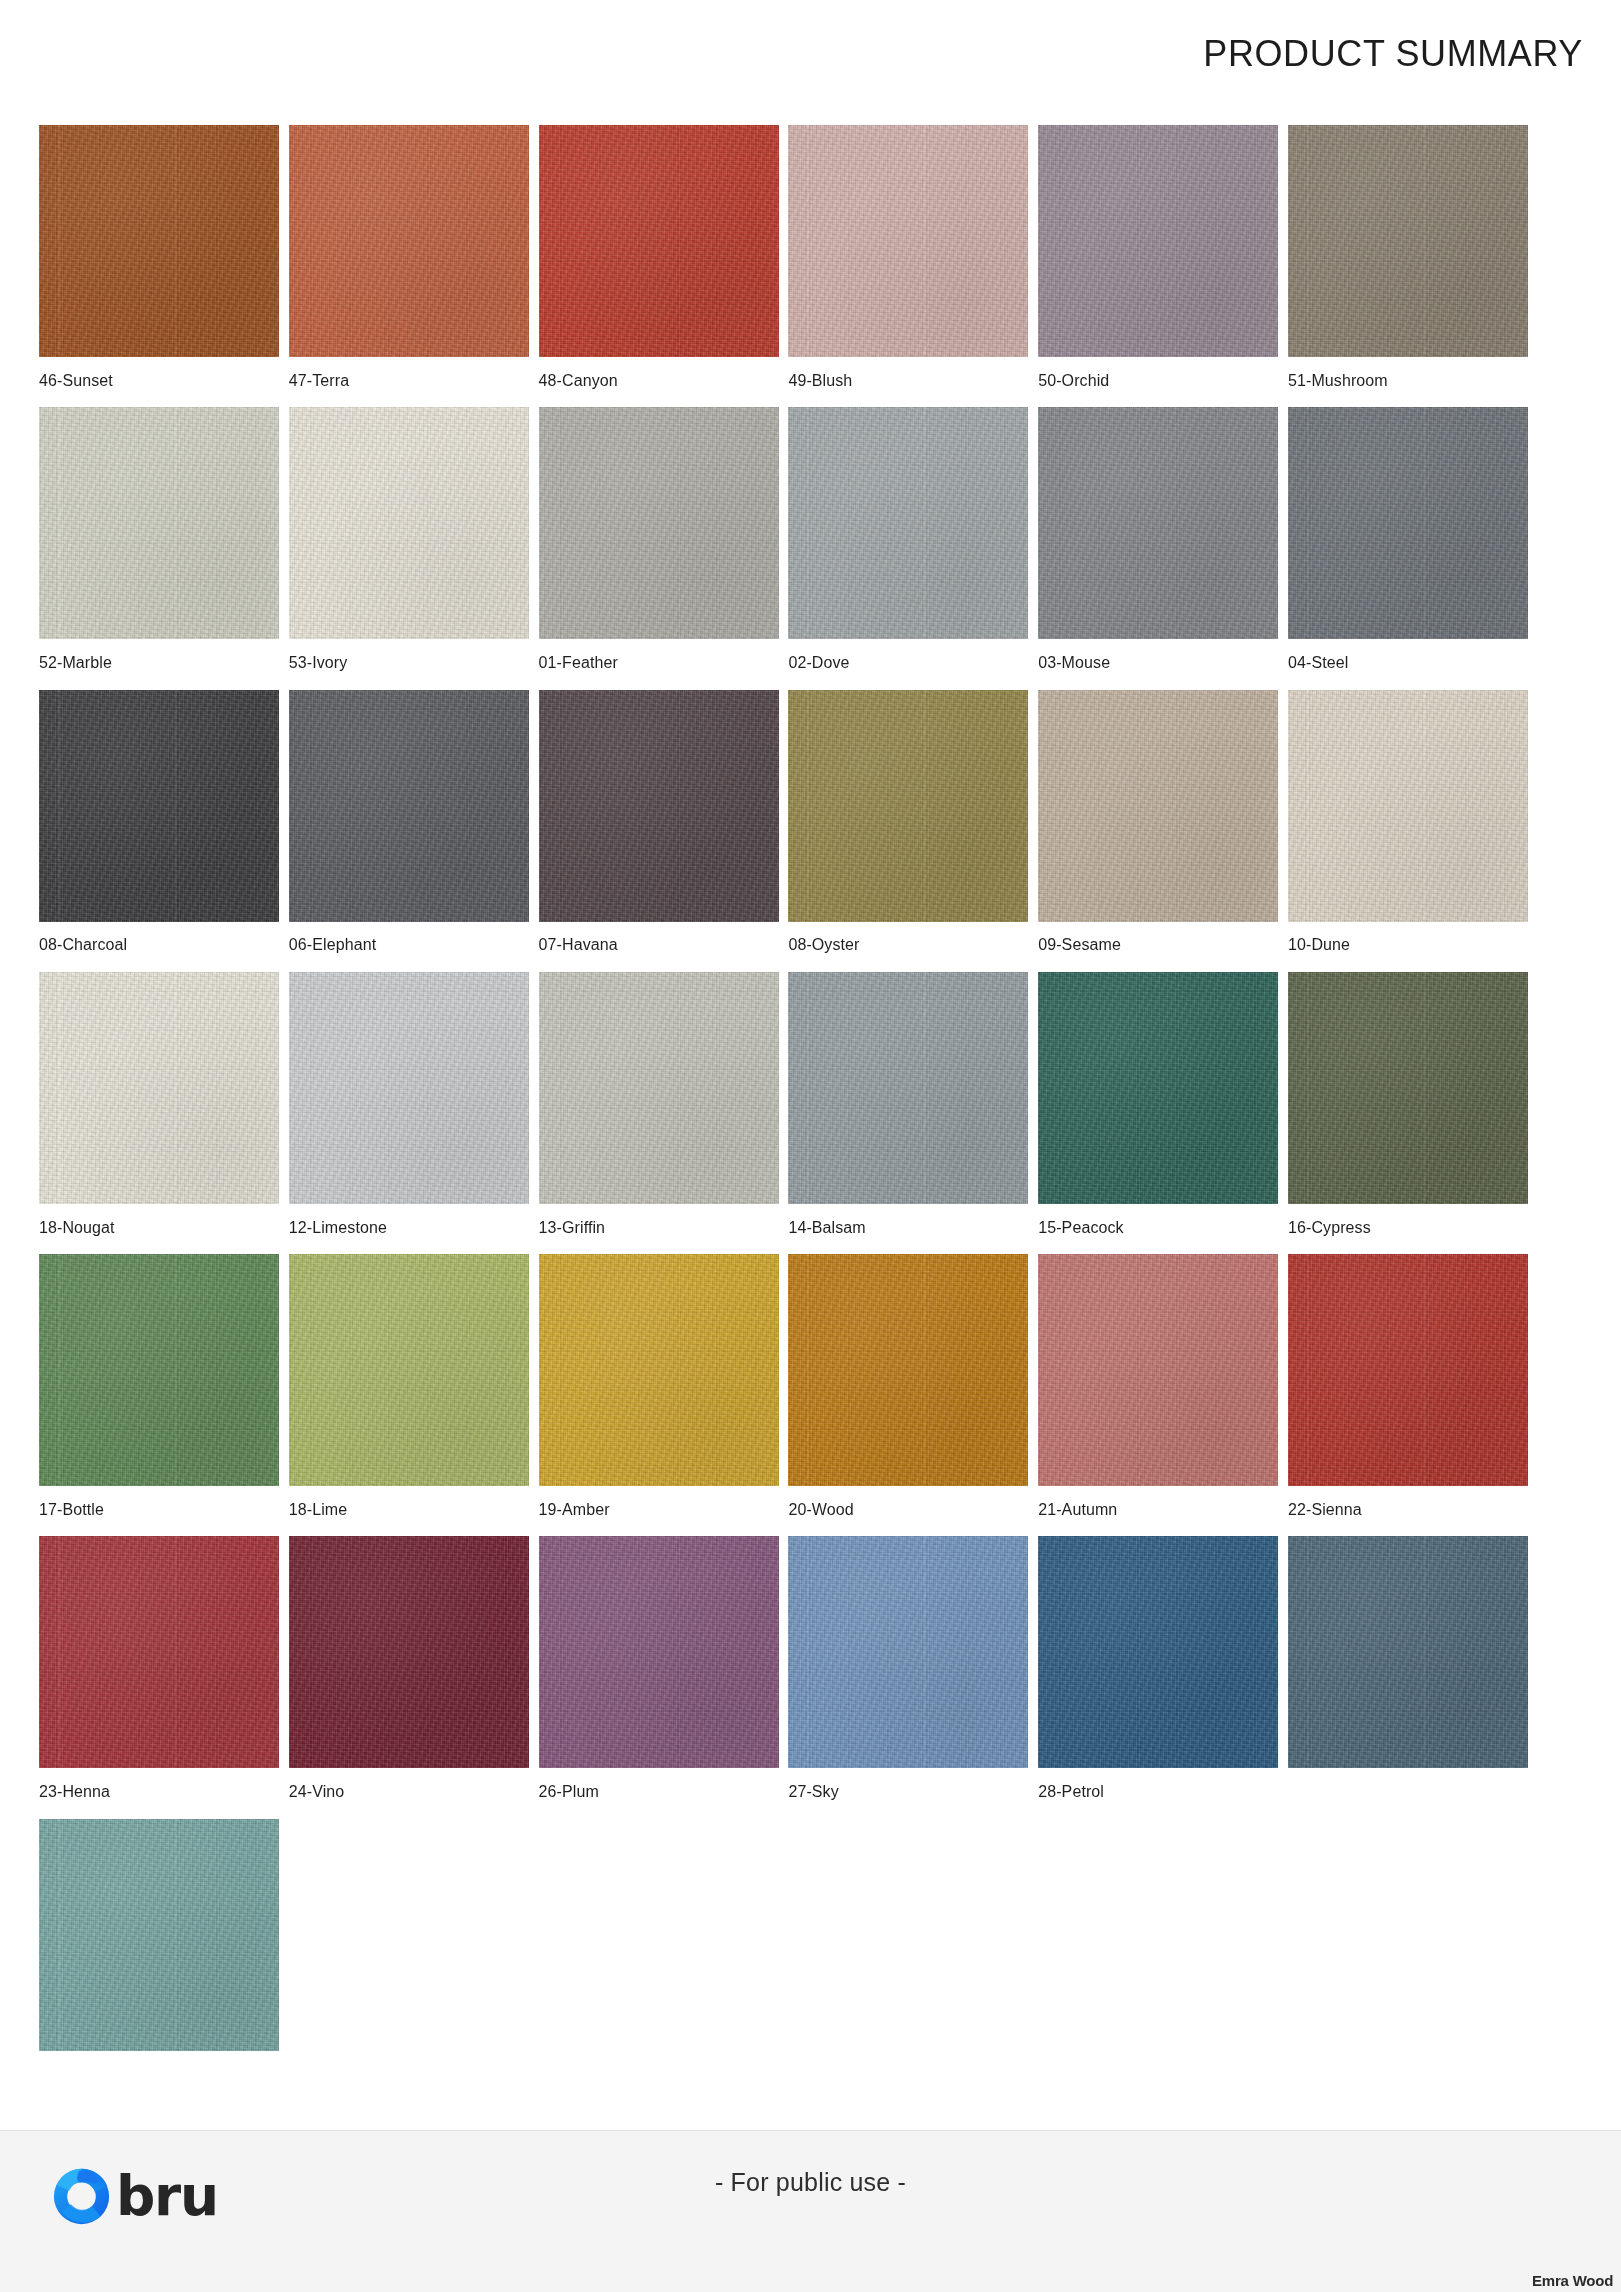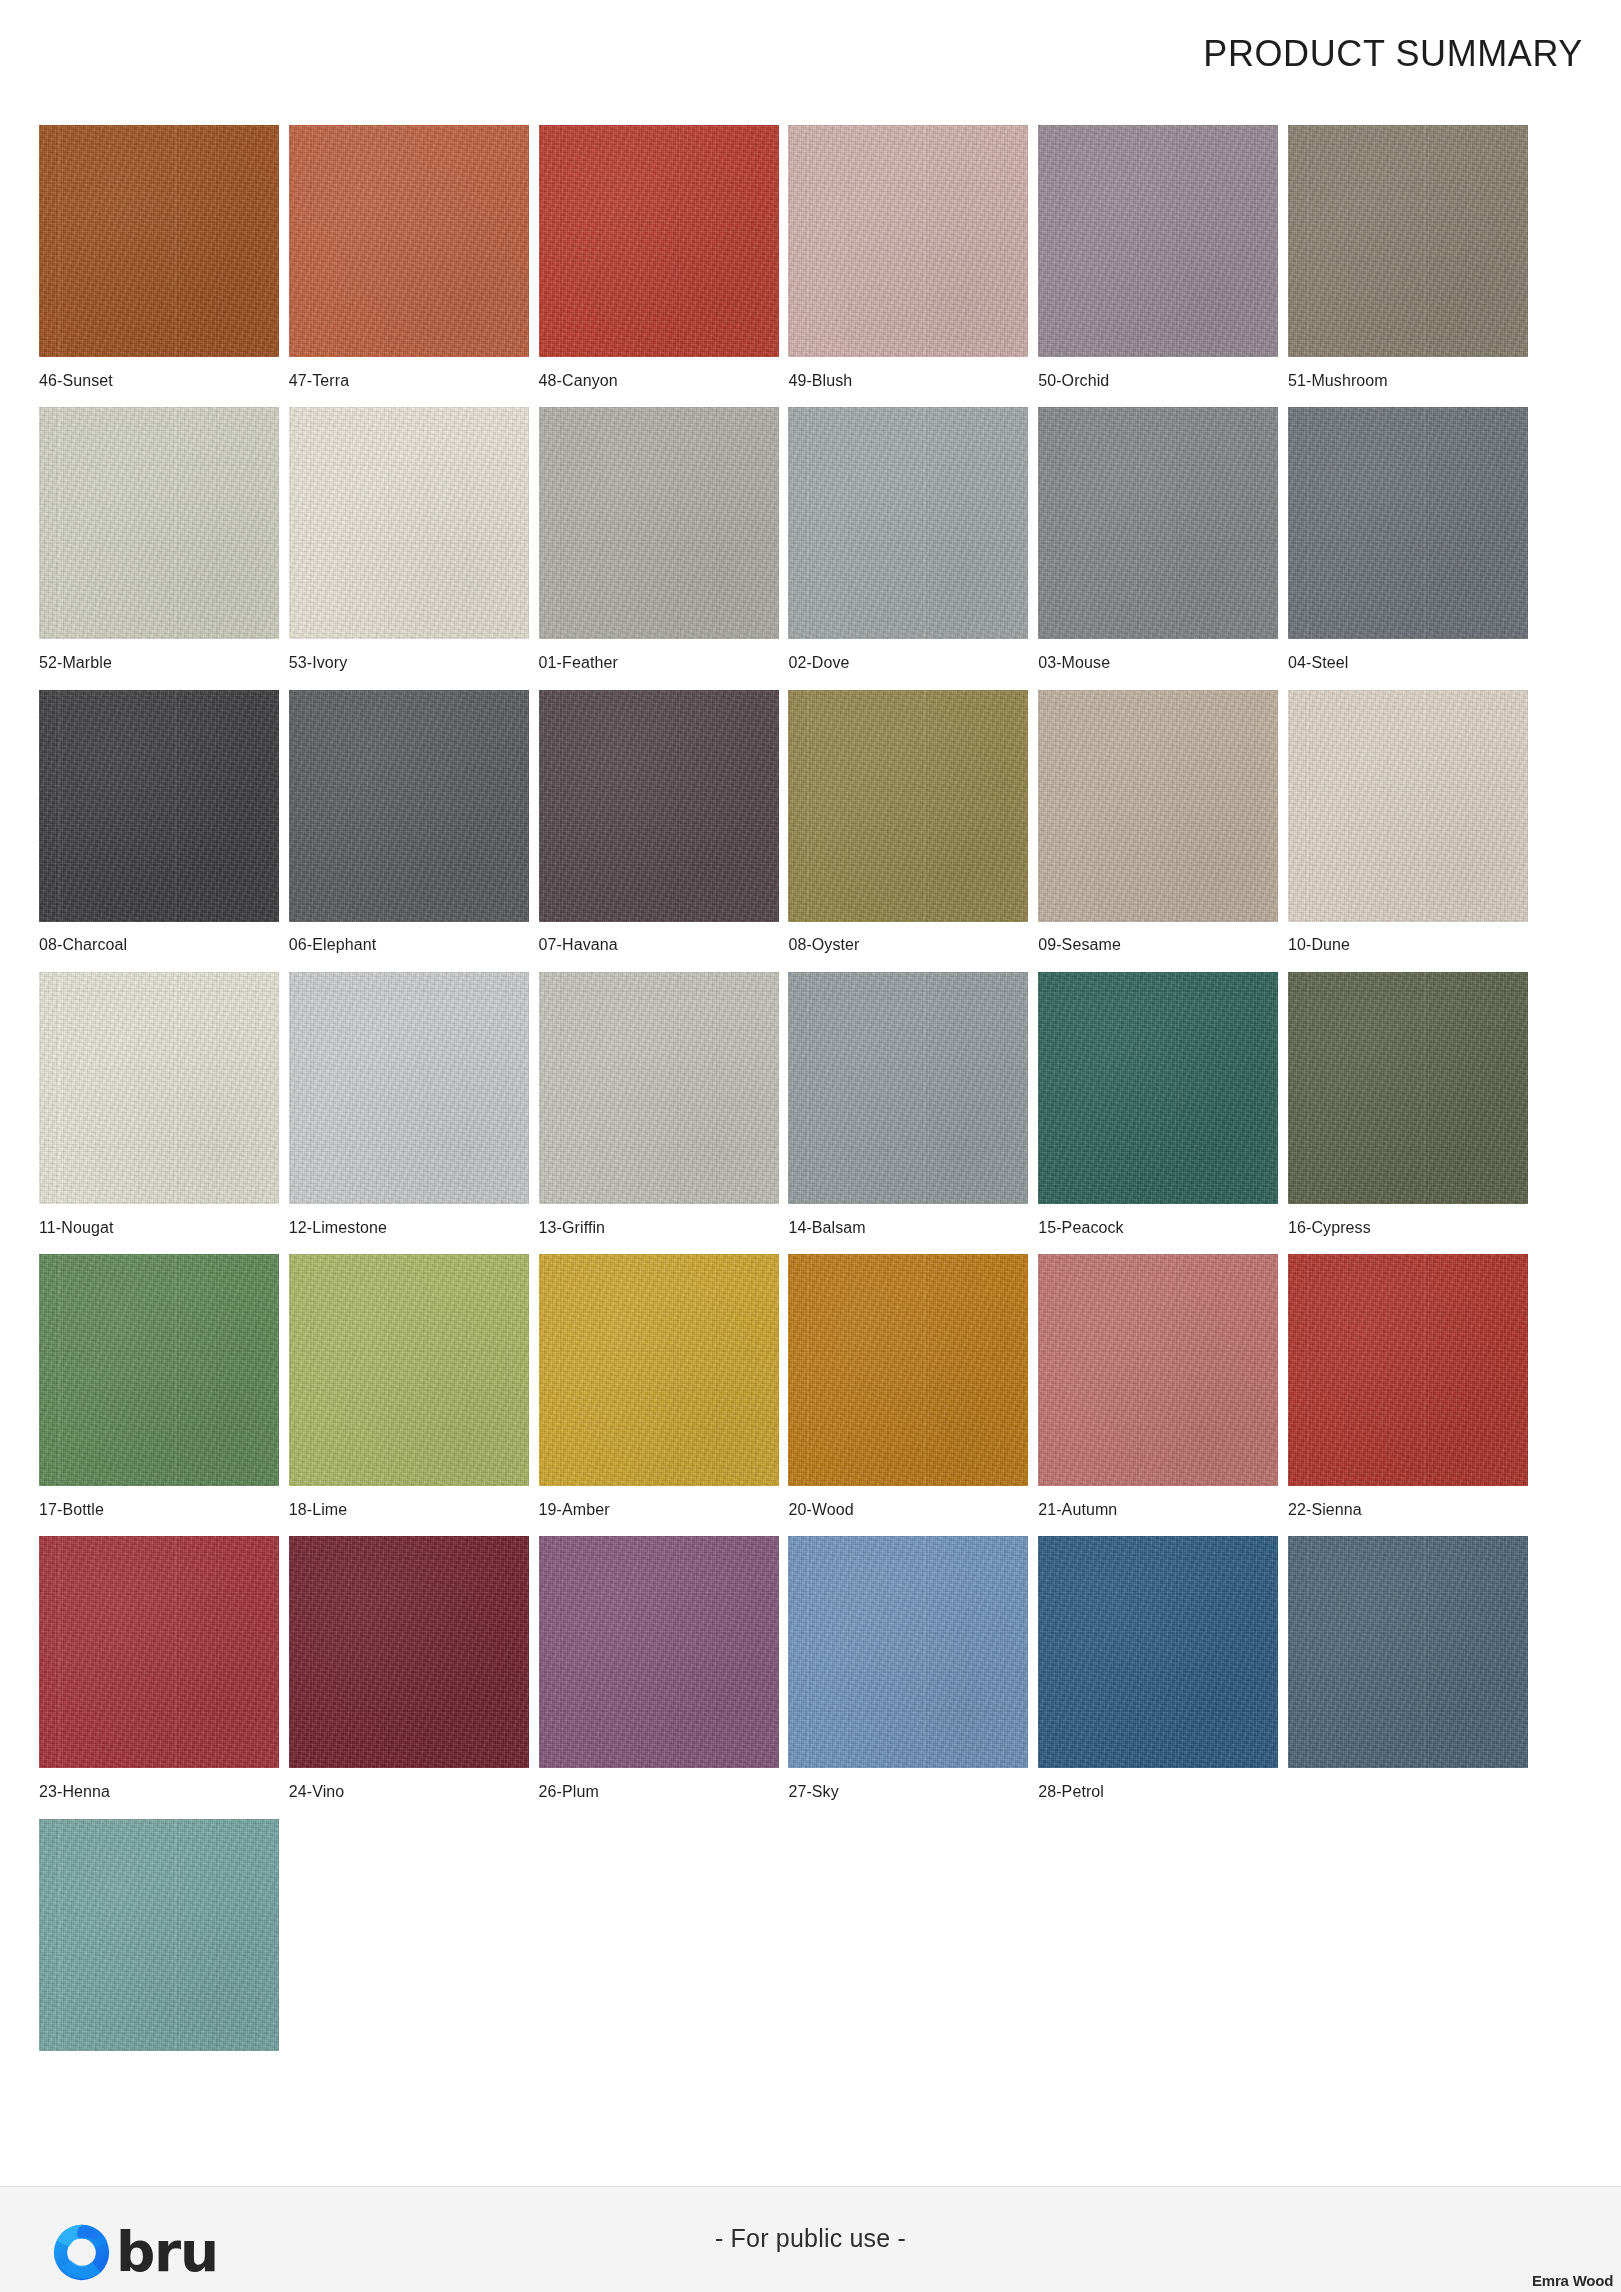--- a/index.html
+++ b/index.html
@@ -107,21 +107,21 @@
     line-height: 1;
     color: #1f1f1f;
     letter-spacing: 0.1px;
     white-space: nowrap;
   }
 
   
   .page-footer {
     position: absolute;
     left: 0; right: 0; bottom: 0;
-    height: 107px;
+    height: 163px;
     background: #f4f4f4;
     border-top: 1px solid #e2e2e2;
   }
   .footer-logo {
     position: absolute;
     left: 51px;
     top: 35px;
     display: flex;
     align-items: center;
     gap: 3.9px;
@@ -233,21 +233,21 @@
     <div class="swatch-cell">
       <div class="swatch-chip" style="background-color: rgb(195, 180, 161);"></div>
       <div class="swatch-label">09-Sesame</div>
     </div>
     <div class="swatch-cell">
       <div class="swatch-chip" style="background-color: rgb(226, 217, 201);"></div>
       <div class="swatch-label">10-Dune</div>
     </div>
     <div class="swatch-cell">
       <div class="swatch-chip" style="background-color: rgb(234, 231, 218);"></div>
-      <div class="swatch-label">11-Nougat</div>
+      <div class="swatch-label">18-Nougat</div>
     </div>
     <div class="swatch-cell">
       <div class="swatch-chip" style="background-color: rgb(207, 209, 211);"></div>
       <div class="swatch-label">12-Limestone</div>
     </div>
     <div class="swatch-cell">
       <div class="swatch-chip" style="background-color: rgb(200, 200, 191);"></div>
       <div class="swatch-label">13-Griffin</div>
     </div>
     <div class="swatch-cell">

